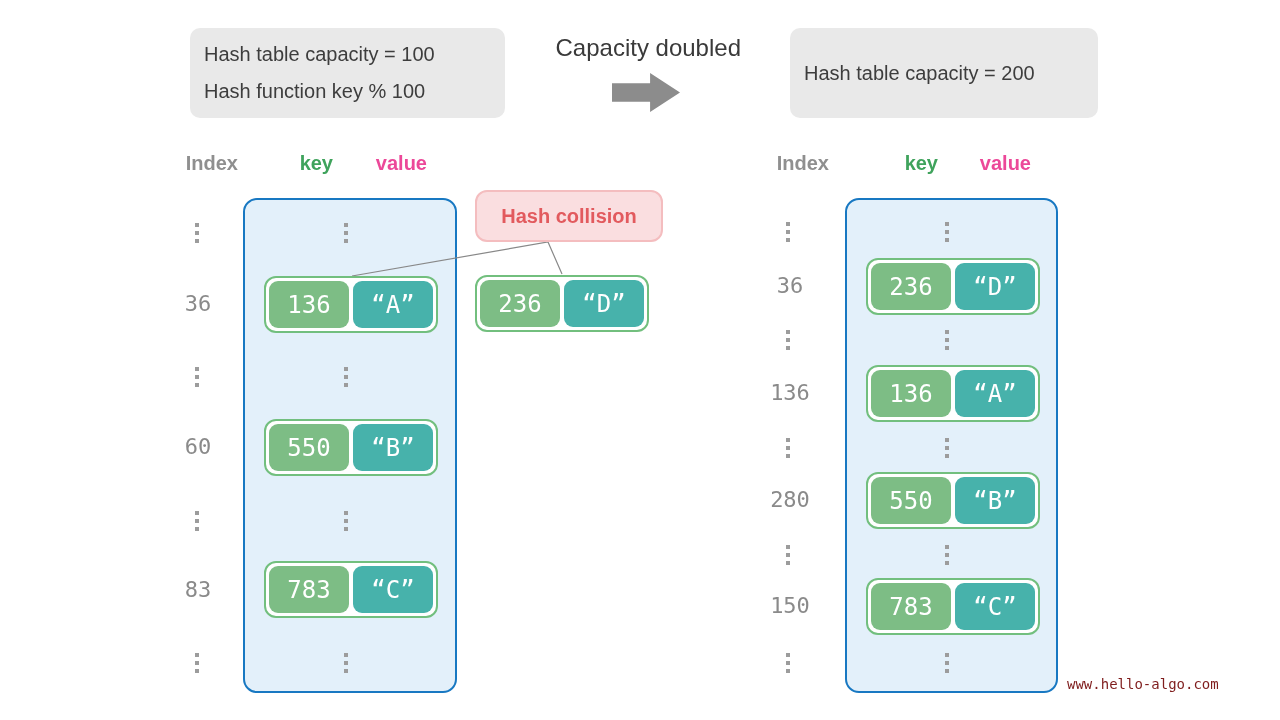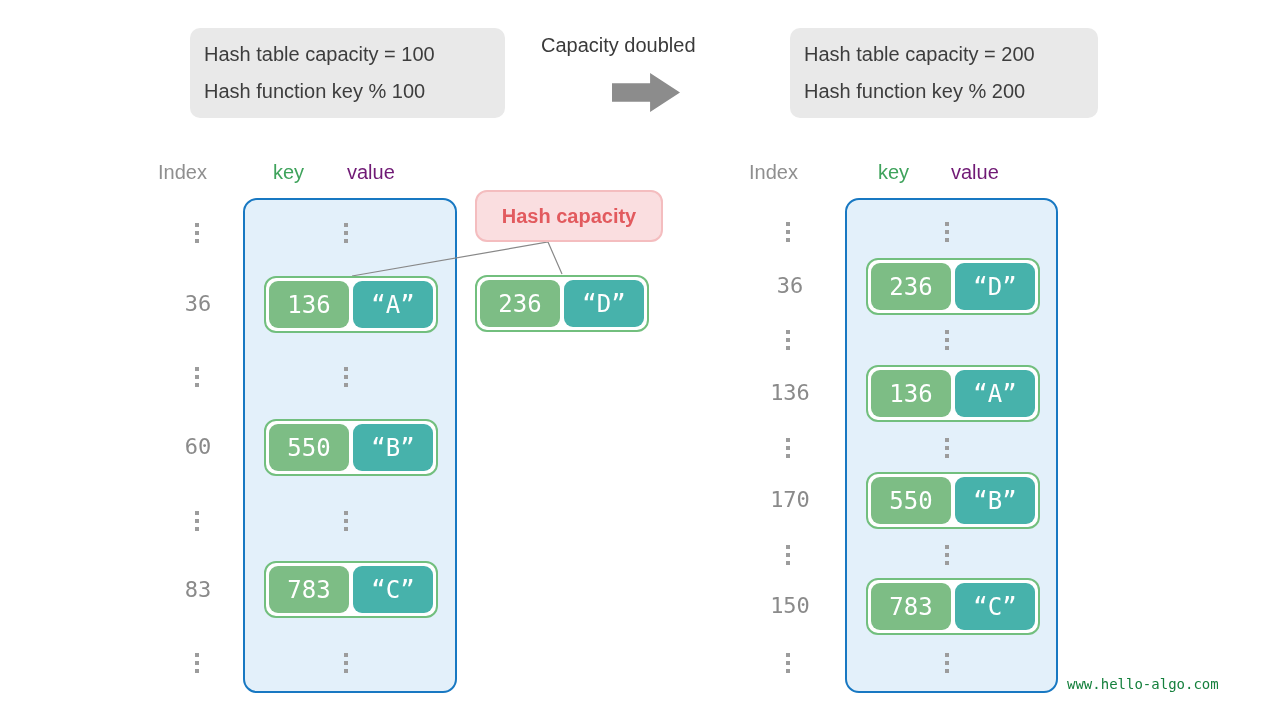--- a/index.html
+++ b/index.html
@@ -13,33 +13,33 @@
   .info-box {
     position: absolute; background: #e9e9e9; border-radius: 10px;
     display: flex; flex-direction: column; justify-content: center;
     padding-left: 14px; font-size: 20px; color: #3d3d3d; line-height: 37px;
   }
   #info-left  { left: 190px; top: 28px; width: 301px; height: 90px; }
   #info-right { left: 790px; top: 28px; width: 294px; height: 90px; }
 
   .transition-label {
     position: absolute; left: 541px; top: 34px; width: 200px;
-    text-align: left; font-size: 20px; color: #3a3a3a;
+    text-align: right; font-size: 24px; color: #3a3a3a;
   }
   .arrow {
     position: absolute; left: 612px; top: 73px; width: 68px; height: 39px;
     background: #8c8c8c;
     clip-path: polygon(0 26%, 56% 26%, 56% 0, 100% 50%, 56% 100%, 56% 74%, 0 74%);
   }
 
   
-  .hdr { position: absolute; top: 152px; font-weight: normal; font-size: 20px; text-align: left; margin-top: 9px; }
+  .hdr { position: absolute; top: 152px; font-weight: bold; font-size: 20px; text-align: right; }
   .hdr-gray  { color: #8f8f8f; }
   .hdr-green { color: #3fa35c; }
-  .hdr-teal  { color: #701a75; }
+  .hdr-teal  { color: #ec4899; }
 
   
   .bucket {
     position: absolute; top: 198px; height: 495px;
     background: #e3f0fa; border: 2.5px solid #1878c2; border-radius: 14px;
     box-sizing: border-box;
   }
   #bucket-left  { left: 243px; width: 214px; }
   #bucket-right { left: 845px; width: 213px; }
 
@@ -79,39 +79,38 @@
     box-sizing: border-box;
     display: flex; align-items: center; justify-content: center;
     font-weight: bold; font-size: 20px; color: #e25a5e;
   }
 
   .connectors { position: absolute; left: 0; top: 0; pointer-events: none; }
 
   .watermark {
     position: absolute; left: 1067px; top: 676px;
     font-family: "DejaVu Sans Mono", monospace;
-    font-size: 14px; color: #15803d;
+    font-size: 14px; color: #7f1d1d;
   }
 </style>
 </head>
 <body>
 
 <div id="canvas">
 
   <div class="info-box" id="info-left">
     <div>Hash table capacity = 100</div>
     <div>Hash function key % 100</div>
   </div>
 
   <div class="transition-label">Capacity doubled</div>
   <div class="arrow"></div>
 
   <div class="info-box" id="info-right">
     <div>Hash table capacity = 200</div>
-    <div>Hash function key % 200</div>
   </div>
 
   <div class="hdr hdr-gray" style="left:158px; width:80px;">Index</div>
   <div class="hdr hdr-green" style="left:273px; width:60px;">key</div>
   <div class="hdr hdr-teal" style="left:347px; width:80px;">value</div>
 
   <div class="hdr hdr-gray" style="left:749px; width:80px;">Index</div>
   <div class="hdr hdr-green" style="left:878px; width:60px;">key</div>
   <div class="hdr hdr-teal" style="left:951px; width:80px;">value</div>
 
@@ -140,32 +139,32 @@
     <div class="cell cell-key">550</div>
     <div class="cell cell-val">“B”</div>
   </div>
   <div class="dots" style="left:343px; top:509px;"></div>
   <div class="pair" style="left:264px; top:561px;">
     <div class="cell cell-key">783</div>
     <div class="cell cell-val">“C”</div>
   </div>
   <div class="dots" style="left:343px; top:651px;"></div>
 
-  <div class="badge">Hash capacity</div>
+  <div class="badge">Hash collision</div>
   <div class="pair" style="left:475px; top:275px;">
     <div class="cell cell-key">236</div>
     <div class="cell cell-val">“D”</div>
   </div>
 
   <div class="dots" style="left:785px; top:220px;"></div>
   <div class="idx" style="left:755px; top:273px;">36</div>
   <div class="dots" style="left:785px; top:328px;"></div>
   <div class="idx" style="left:755px; top:380px;">136</div>
   <div class="dots" style="left:785px; top:436px;"></div>
-  <div class="idx" style="left:755px; top:487px;">170</div>
+  <div class="idx" style="left:755px; top:487px;">280</div>
   <div class="dots" style="left:785px; top:543px;"></div>
   <div class="idx" style="left:755px; top:593px;">150</div>
   <div class="dots" style="left:785px; top:651px;"></div>
 
   <div class="dots" style="left:944px; top:220px;"></div>
   <div class="pair" style="left:866px; top:258px;">
     <div class="cell cell-key">236</div>
     <div class="cell cell-val">“D”</div>
   </div>
   <div class="dots" style="left:944px; top:328px;"></div>

